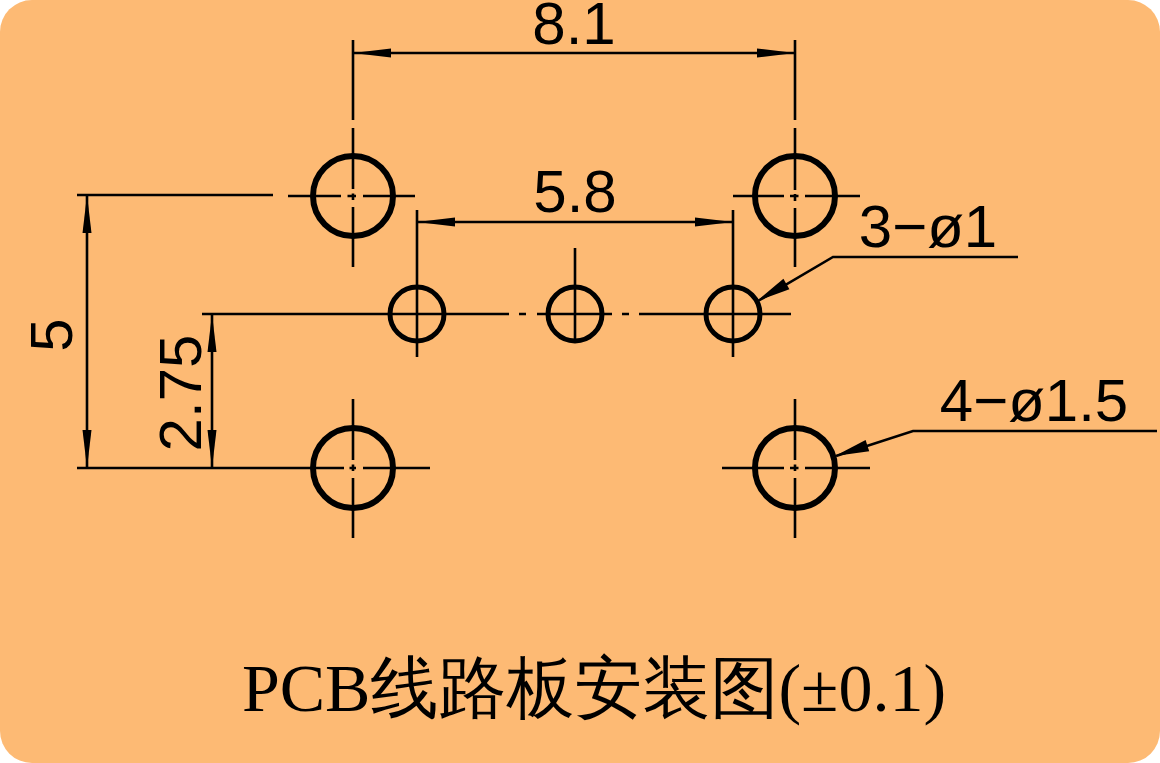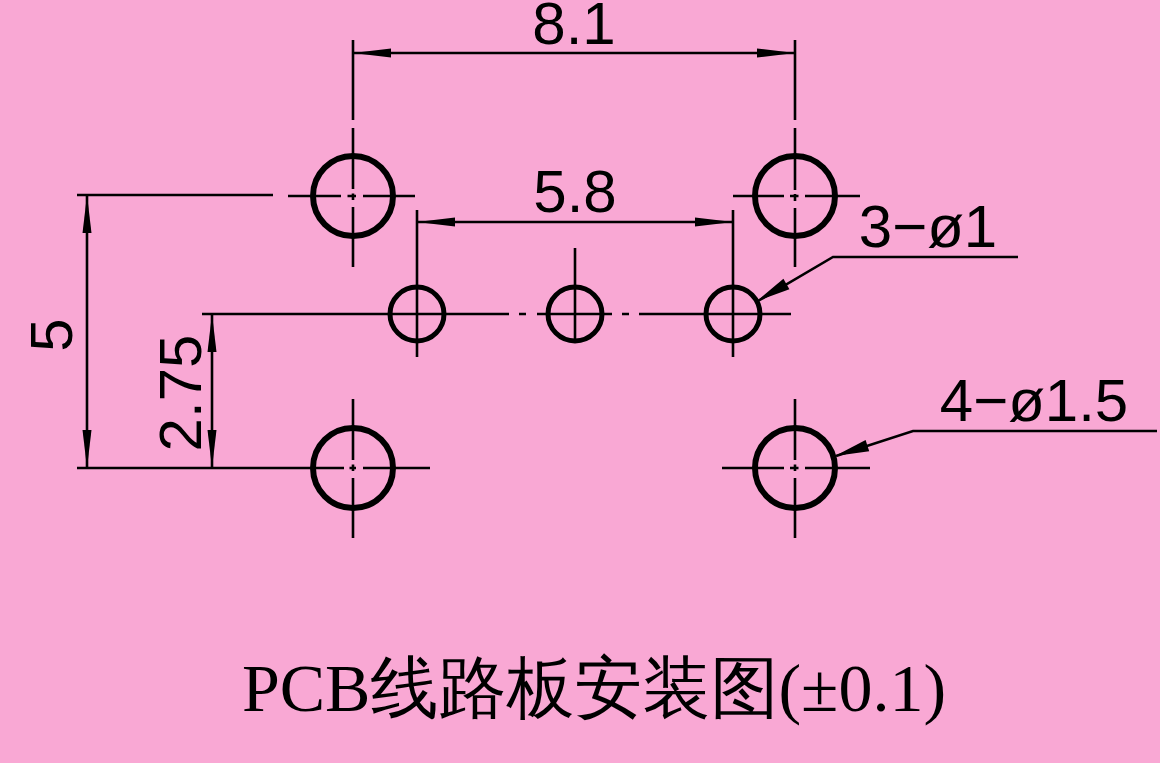--- a/index.html
+++ b/index.html
@@ -4,22 +4,23 @@
 <style>
   html, body {
     margin: 0;
     padding: 0;
     background: #ffffff;
   }
   .drawing-wrap {
     position: relative;
     width: 1160px;
     height: 763px;
-    background: #f9a8d4;
+    background: #fdba74;
     overflow: hidden;
+    border-radius: 32px;
   }
   svg { display: block; }
   .hole {
     fill: none;
     stroke: #000000;
     stroke-width: 6;
   }
   .hole.small { stroke-width: 5; }
   .thin {
     fill: none;

